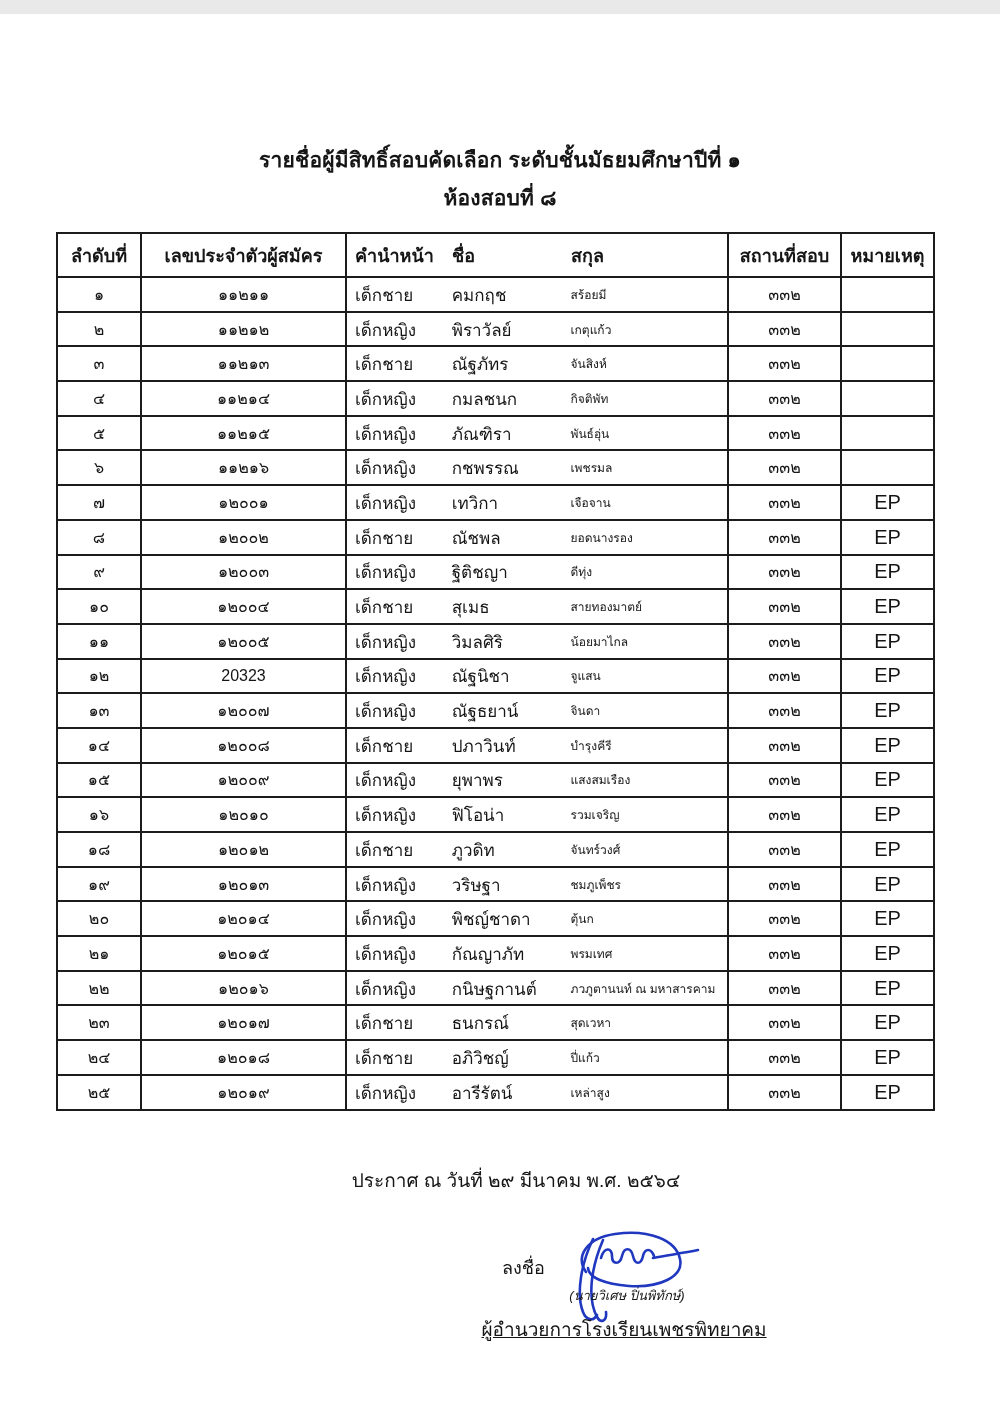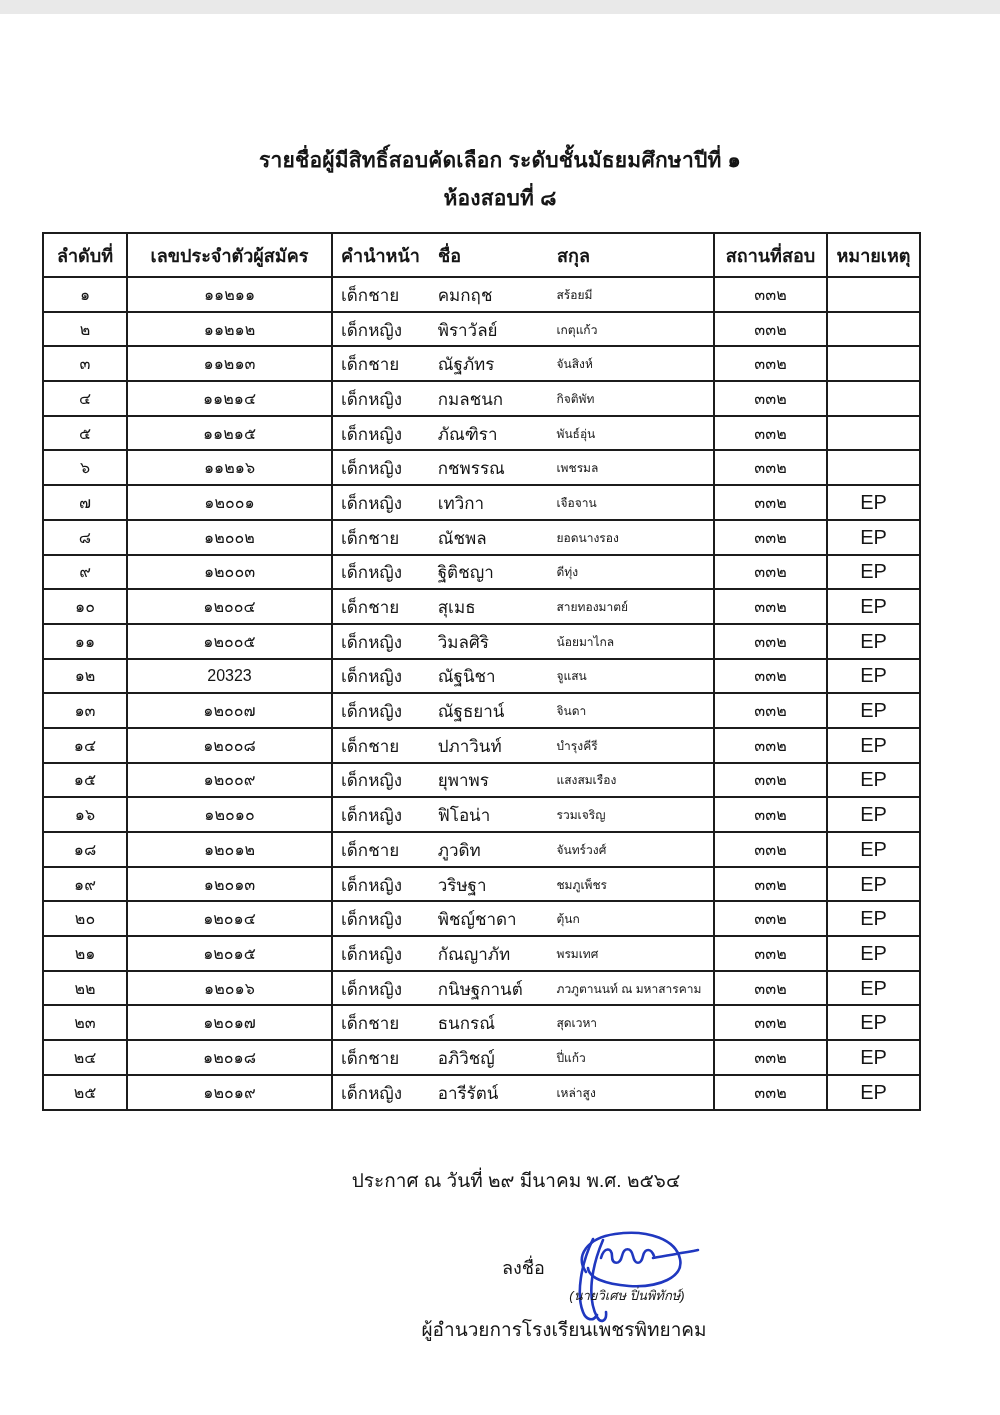--- a/index.html
+++ b/index.html
@@ -9,21 +9,21 @@
     font-family:"Liberation Sans", sans-serif; color:#151515;
   }
   .title {
     position:absolute; left:0; width:1000px; text-align:center;
     font-size:21px; font-weight:bold; letter-spacing:0.2px;
   }
   .title.line1 { top:129px; }
   .title.line2 { top:167px; }
 
   table.roster {
-    position:absolute; left:42px; top:218px; width:877px;
+    position:absolute; left:56px; top:218px; width:877px;
     border-collapse:collapse; table-layout:fixed;padding-left:12px;
   }
   table.roster th, table.roster td {
     border:2px solid #1c1c1c; padding:0; overflow:hidden; white-space:nowrap;
   }
   thead tr { height:44px; }
   thead th {
     font-weight:bold; font-size:18px; text-align:center; vertical-align:middle;
   }
   tbody tr { height:34.7px; }
@@ -41,22 +41,22 @@
   .announcement {
     position:absolute; top:1151px; left:0; width:1000px; text-align:center;
     font-size:19px; transform:translateX(16px); font-weight:500;
   }
   .sign-label { position:absolute; left:502px; top:1239px; font-size:18px;text-align:right; }
   .signer-name {
     position:absolute; left:627px; top:1271px; transform:translateX(-50%);
     font-size:13px; white-space:nowrap;font-style:italic;
   }
   .signer-title {
-    position:absolute; left:564px; top:1300px; transform:translateX(-50%);
-    font-size:19px; white-space:nowrap;
+    position:absolute; left:624px; top:1300px; transform:translateX(-50%);
+    font-size:19px; white-space:nowrap;text-decoration:underline;
   }
   svg.signature { position:absolute; left:553px; top:1208px; }
   svg.signature path { fill:none; stroke-width:2.6; stroke-linecap:round; stroke-linejoin:round; }
 </style>
 </head>
 <body>
 
 <div class="page">
 
   <div class="title line1">รายชื่อผู้มีสิทธิ์สอบคัดเลือก ระดับชั้นมัธยมศึกษาปีที่ ๑</div>

